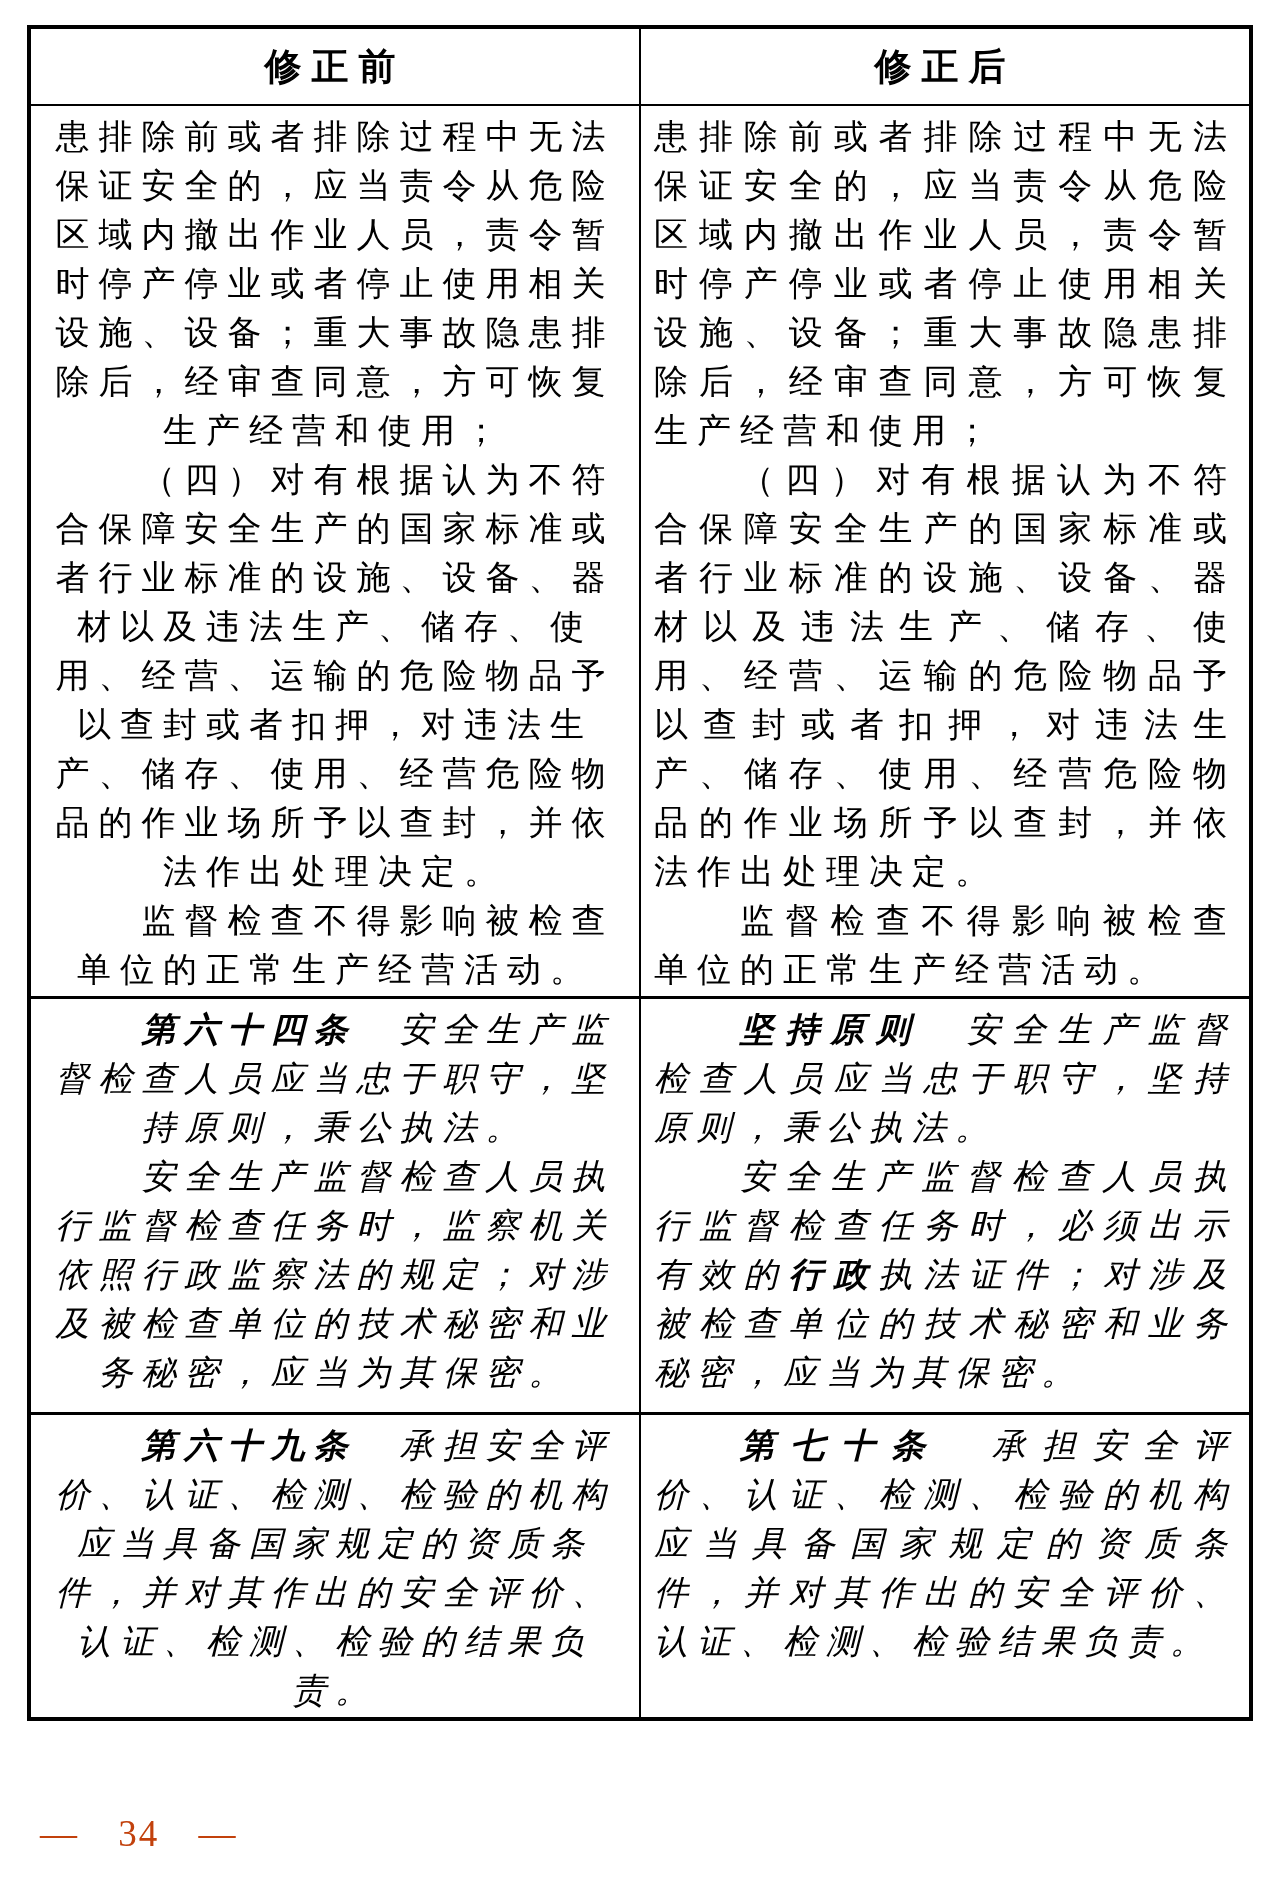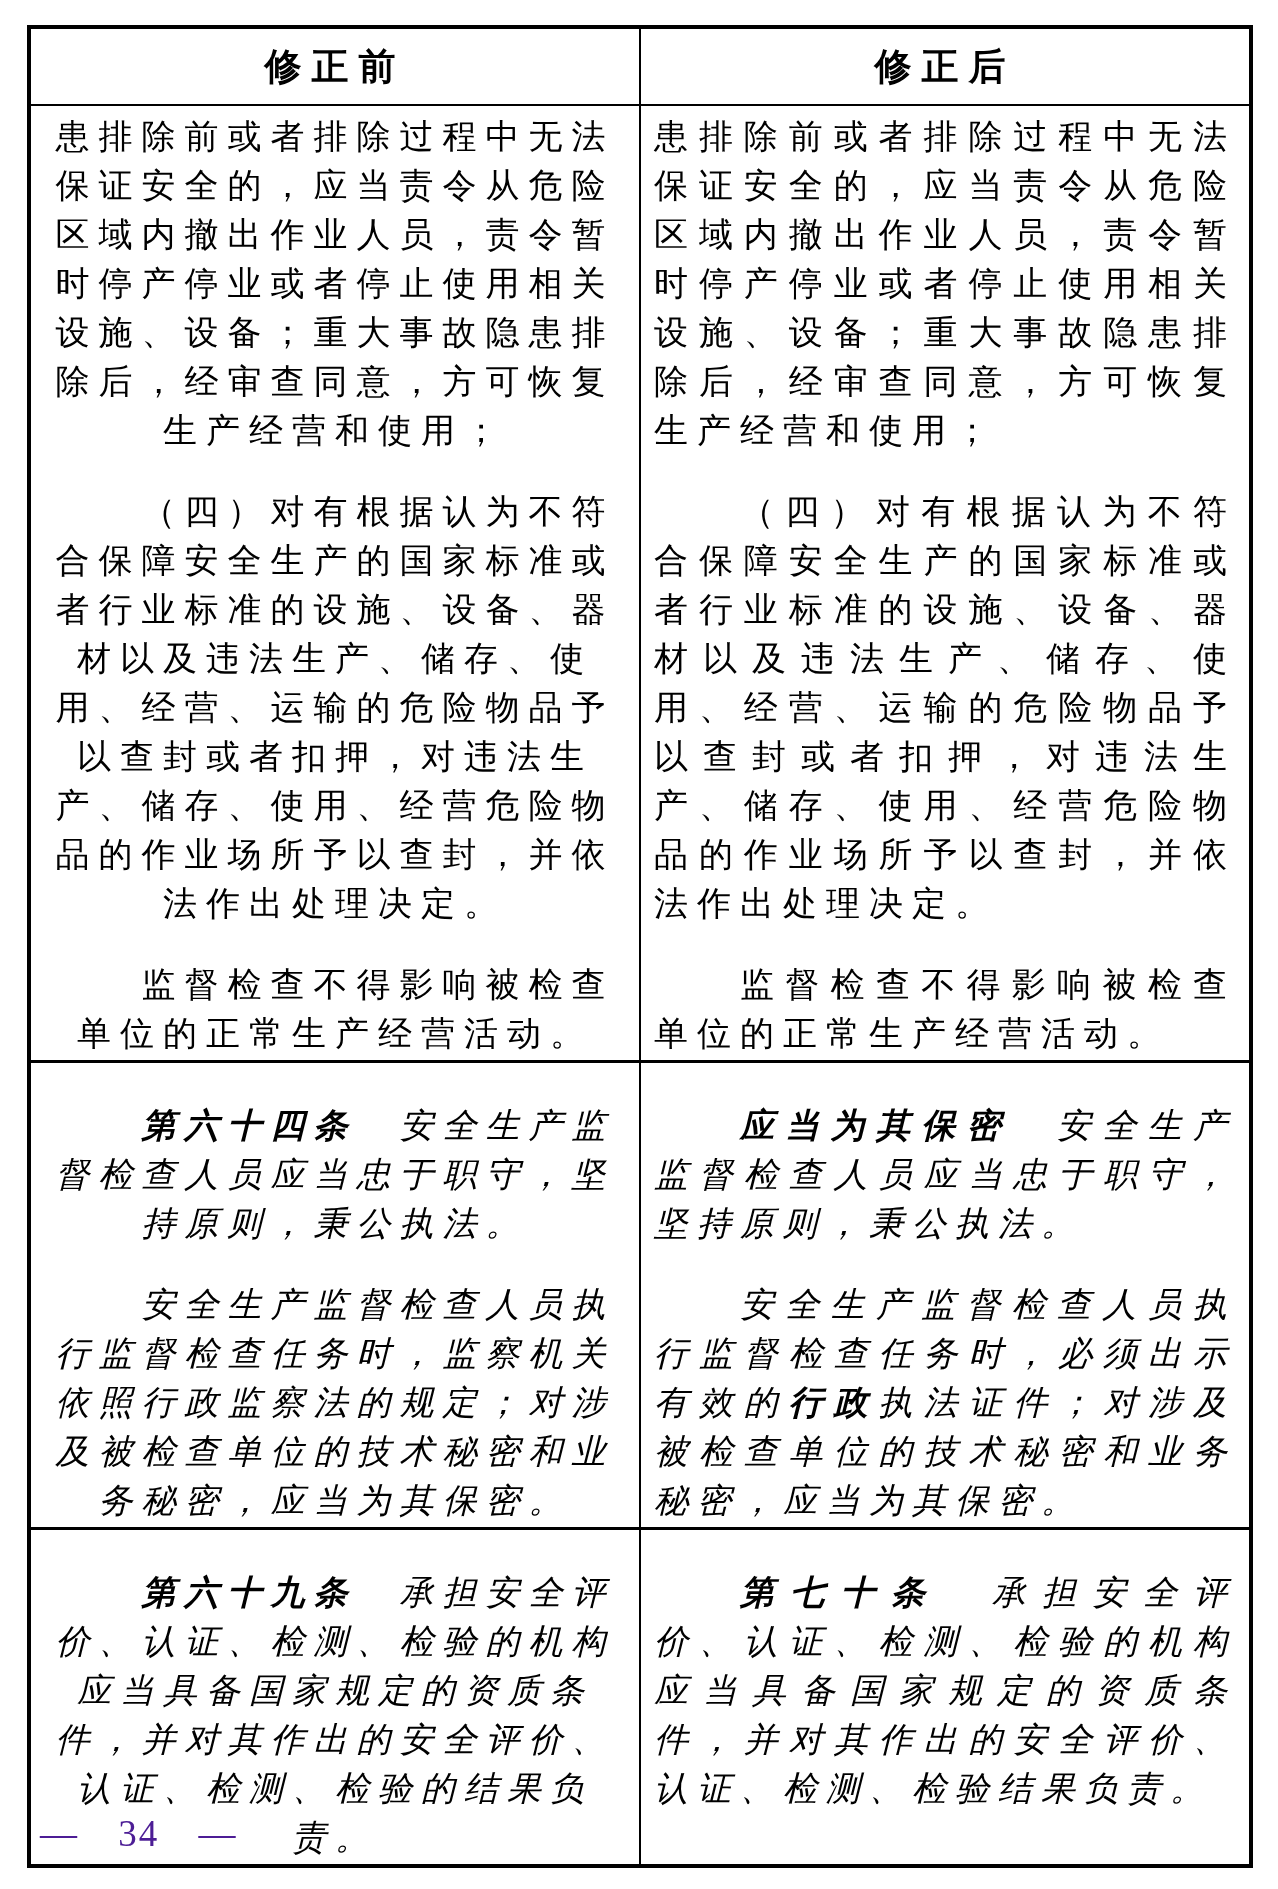--- a/index.html
+++ b/index.html
@@ -55,33 +55,33 @@
   }
   table.cmp tbody tr + tr td {
     border-top: 3px solid #000;
     font-style: italic;
   }
   tr.r1 td { height: 733px; }
   tr.r2 td { height: 416px; }
   tr.r3 td { height: 268px; }
   tr.r4 td { height: 254px; }
   .para { text-indent: 0; }
-  .para.indent { text-indent: 86px; margin-top: 32px; }
+  .para.indent { text-indent: 86px; }
   .seg-bold {
     font-family: "Liberation Sans", "DejaVu Sans", sans-serif;
     font-weight: bold;
   }
   .footer-pageno {
     position: absolute;
     left: 40px;
     top: 1812px;
     font-size: 37px;
     letter-spacing: 2px;
     word-spacing: 28px;
-    color: #4c1d95;
+    color: #c2410c;
   }
 </style>
 </head>
 <body>
 
 <div class="page">
   <div class="table-wrap">
     <table class="cmp">
       <thead>
         <tr>
@@ -101,21 +101,21 @@
               <p class="para indent"><span class="seg">（四）对有根据认为不符合保障安全生产的国家标准或者行业标准的设施、设备、器材以及违法生产、储存、使用、经营、运输的危险物品予以查封或者扣押，对违法生产、储存、使用、经营危险物品的作业场所予以查封，并依法作出处理决定。</span></p>
               <p class="para indent"><span class="seg">监督检查不得影响被检查单位的正常生产经营活动。</span></p>
             </td>
           </tr>
           <tr class="r2">
             <td>
               <p class="para indent"><span class="seg-bold">第六十四条</span><span class="seg">　安全生产监督检查人员应当忠于职守，坚持原则，秉公执法。</span></p>
               <p class="para indent"><span class="seg">安全生产监督检查人员执行监督检查任务时，监察机关依照行政监察法的规定；对涉及被检查单位的技术秘密和业务秘密，应当为其保密。</span></p>
             </td>
             <td>
-              <p class="para indent"><span class="seg-bold">应当为其保密</span><span class="seg">　安全生产监督检查人员应当忠于职守，坚持原则，秉公执法。</span></p>
+              <p class="para indent"><span class="seg-bold">坚持原则</span><span class="seg">　安全生产监督检查人员应当忠于职守，坚持原则，秉公执法。</span></p>
               <p class="para indent"><span class="seg">安全生产监督检查人员执行监督检查任务时，必须出示有效的</span><span class="seg-bold">行政</span><span class="seg">执法证件；对涉及被检查单位的技术秘密和业务秘密，应当为其保密。</span></p>
             </td>
           </tr>
           <tr class="r4">
             <td>
               <p class="para indent"><span class="seg-bold">第六十九条</span><span class="seg">　承担安全评价、认证、检测、检验的机构应当具备国家规定的资质条件，并对其作出的安全评价、认证、检测、检验的结果负责。</span></p>
             </td>
             <td>
               <p class="para indent"><span class="seg-bold">第七十条</span><span class="seg">　承担安全评价、认证、检测、检验的机构应当具备国家规定的资质条件，并对其作出的安全评价、认证、检测、检验结果负责。</span></p>
             </td>

